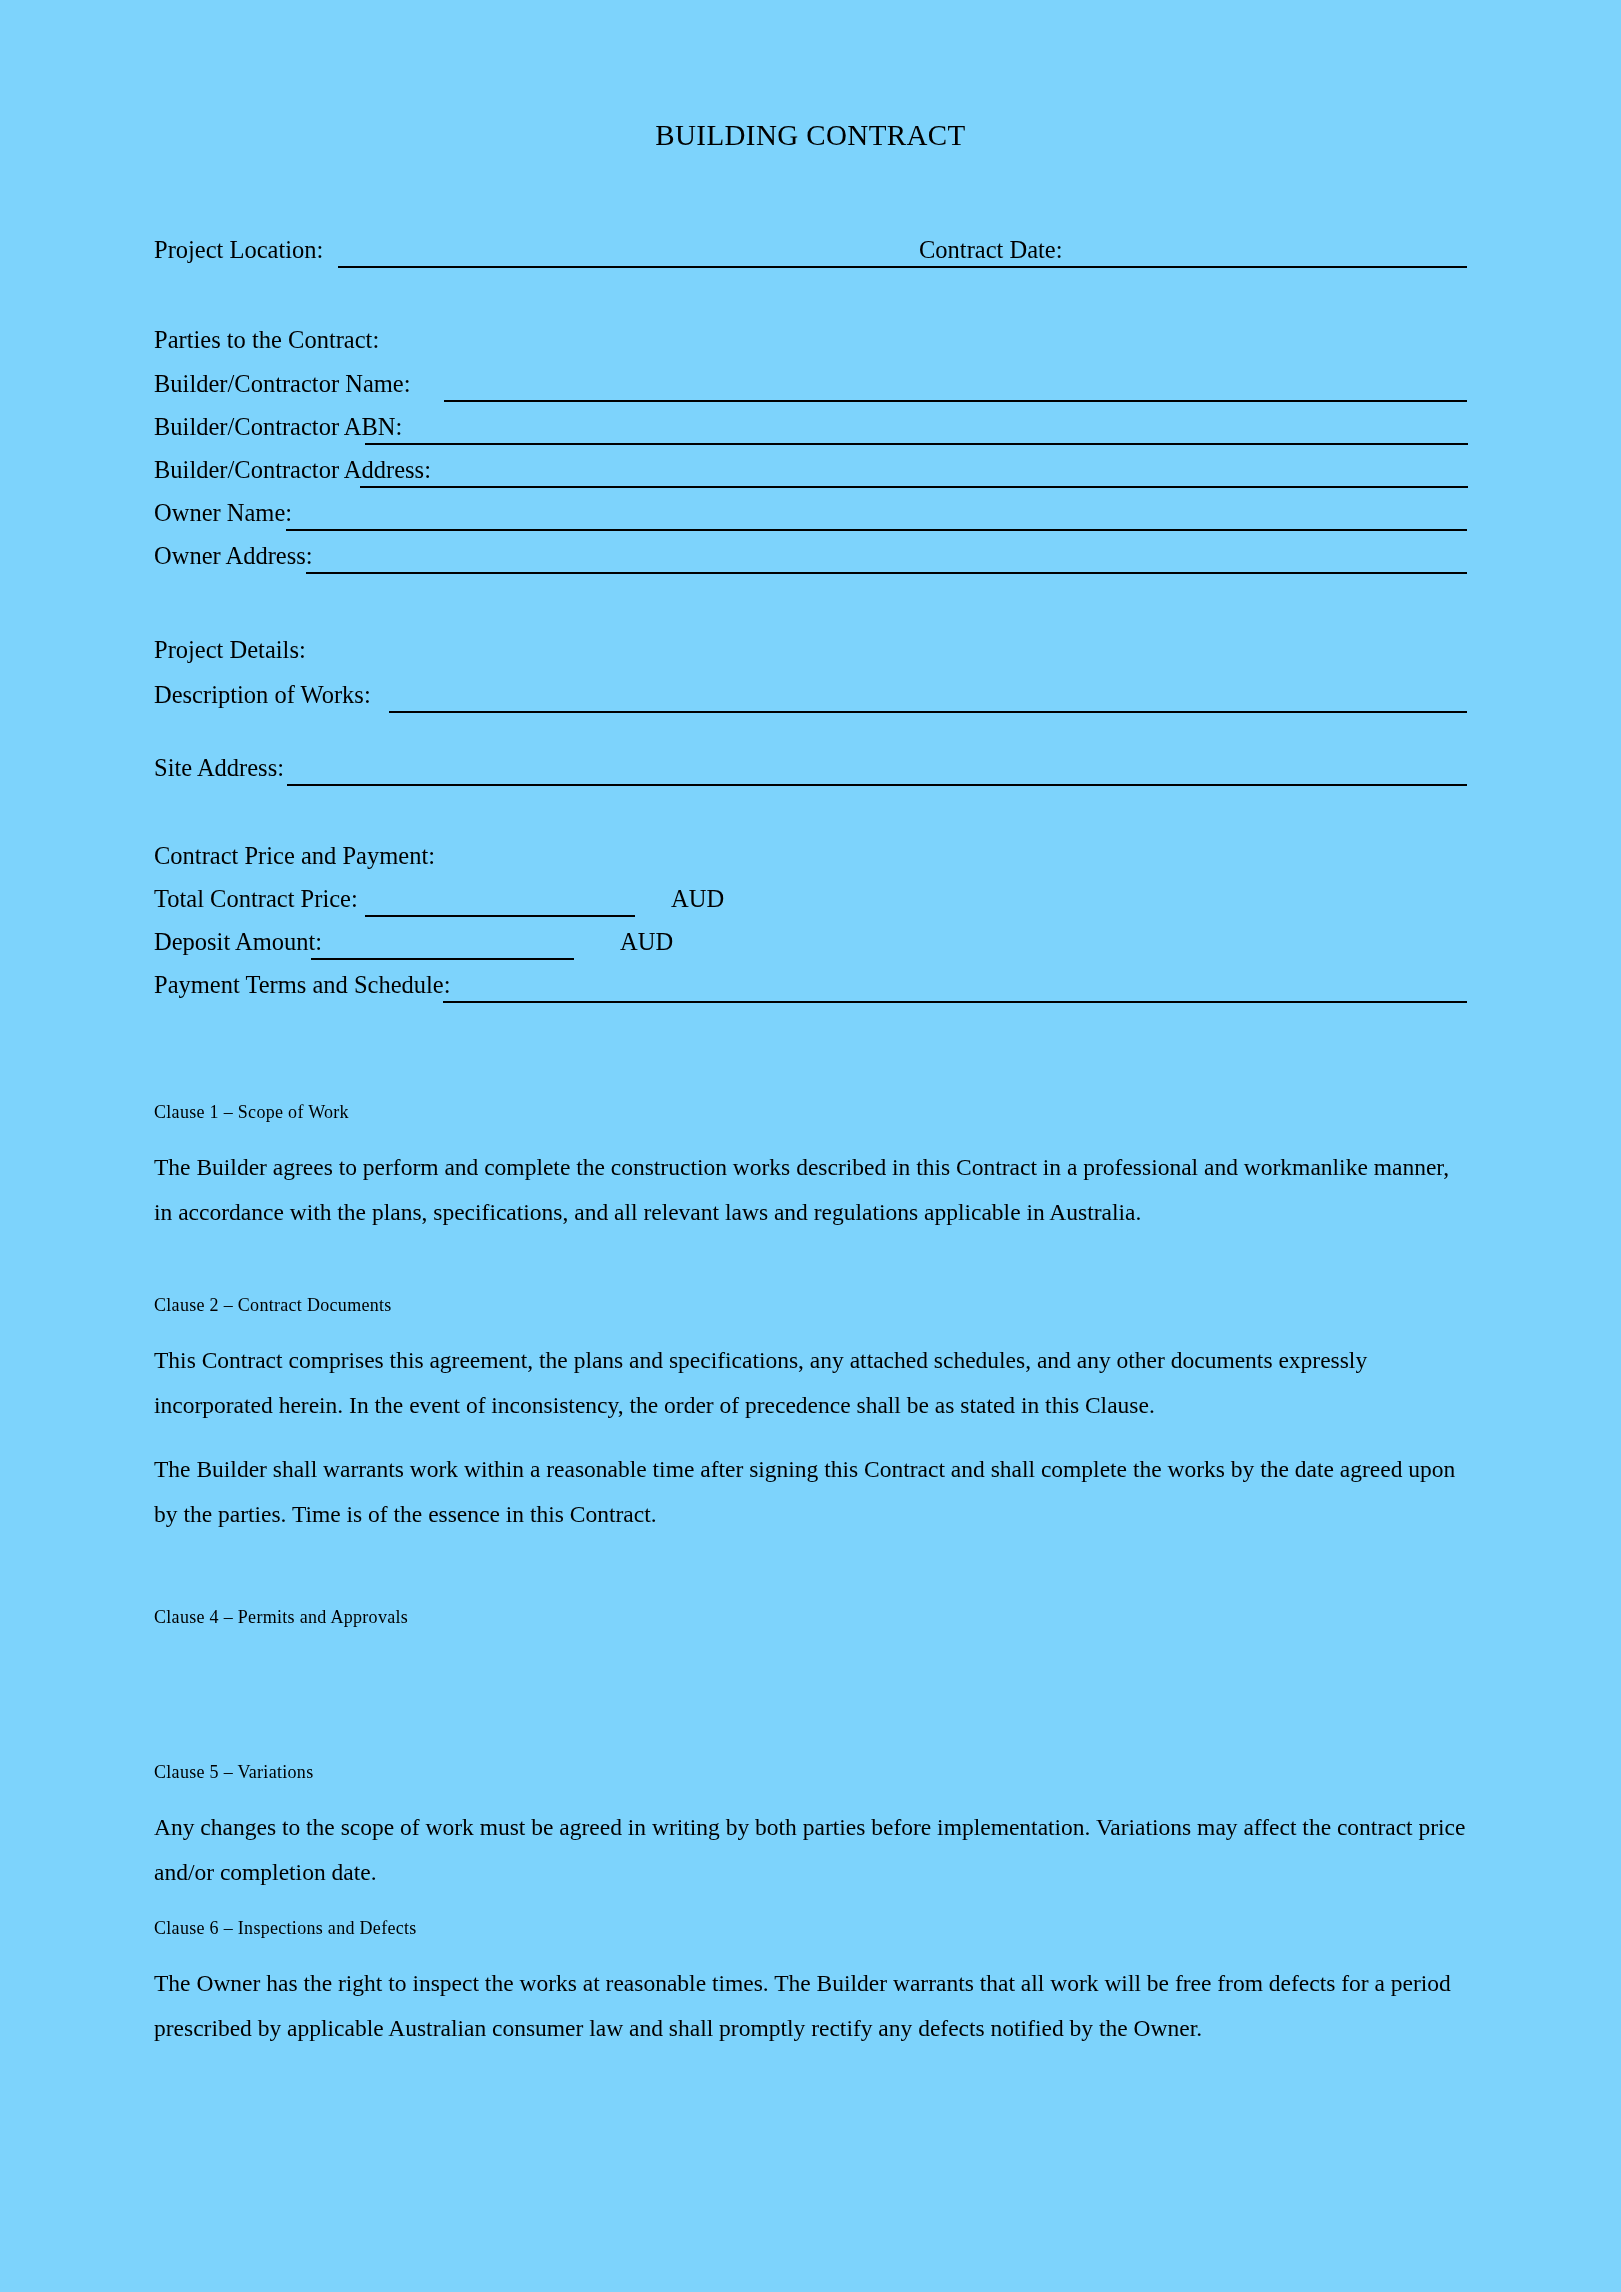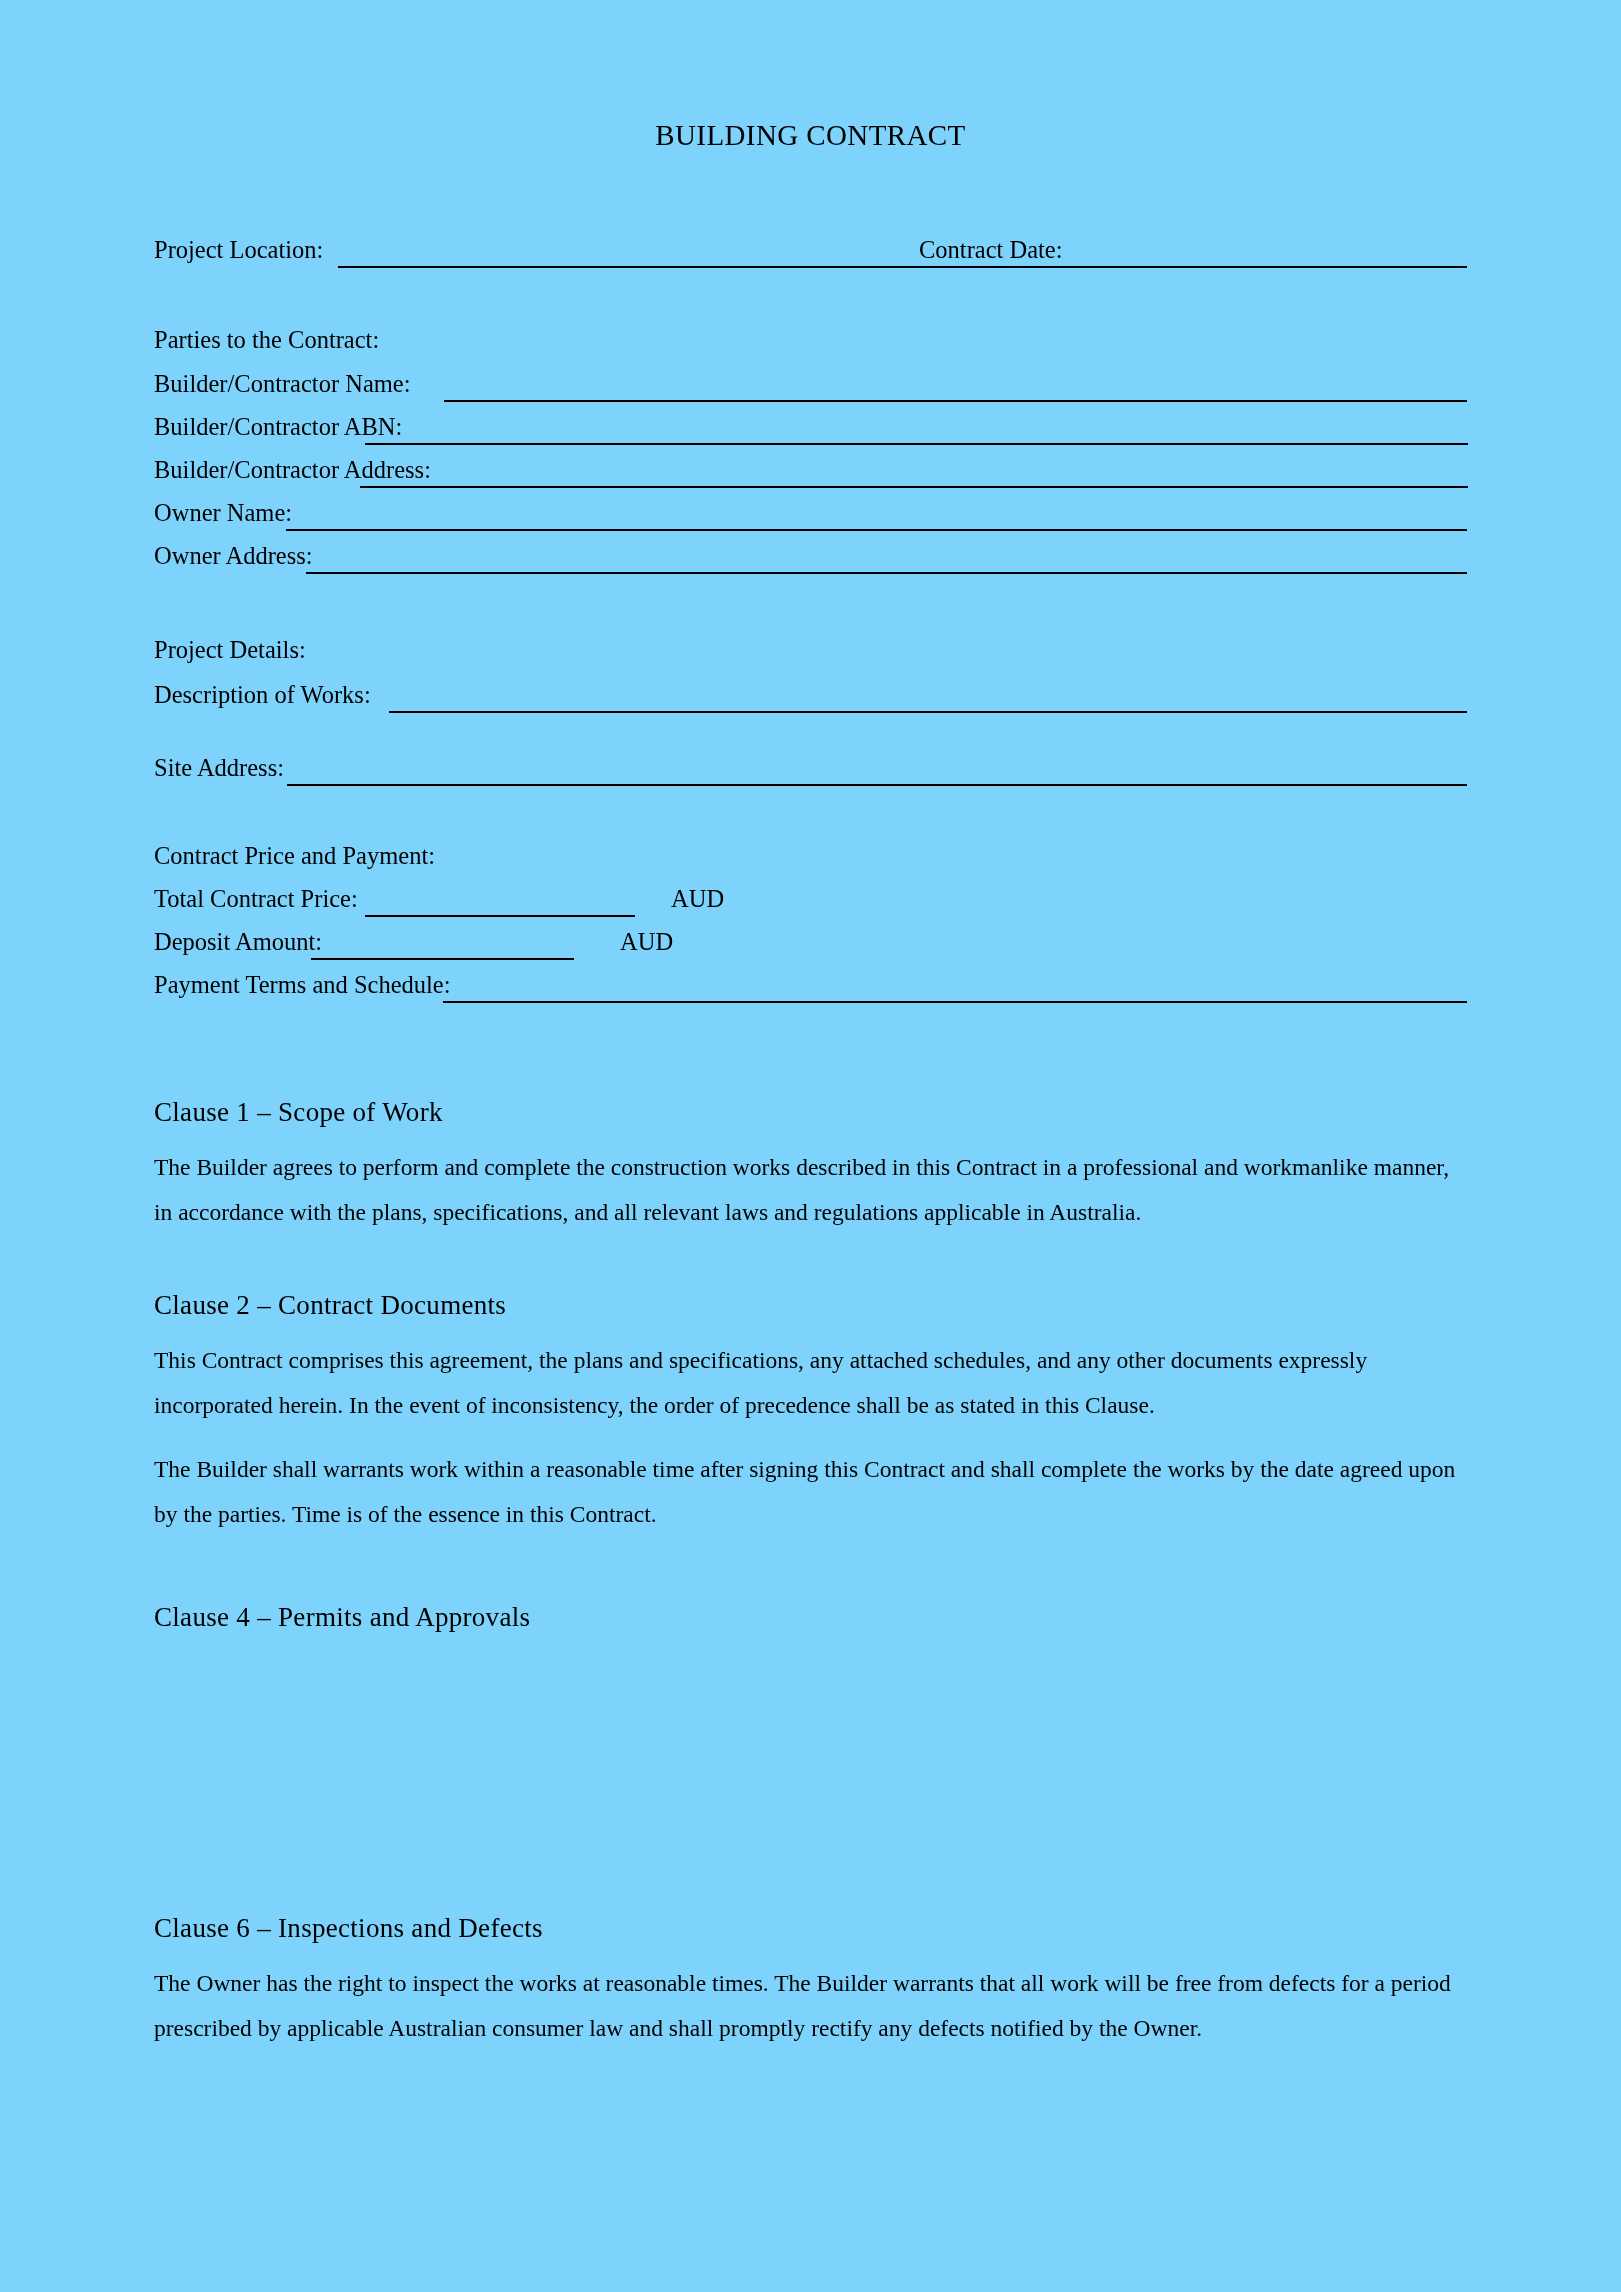--- a/index.html
+++ b/index.html
@@ -81,21 +81,21 @@
     white-space: nowrap;
   }
 
   
   .clause {
     position: absolute;
     left: 154px;
     width: 1316px;
   }
   .clause-title {
-    font-size: 27px;
+    font-size: 18px;
     line-height: 29px;
     margin: 0 0 17.6px 0;
     letter-spacing: 0.3px;
   }
   .clause-body {
     font-size: 23.5px;
     line-height: 45px;
     margin: 0;
     text-align: left;
   }
@@ -182,20 +182,24 @@
   </div>
 
   <div class="clause" style="top:1447px;">
     <p class="clause-body">The Builder shall warrants work within a reasonable time after signing this Contract and shall complete the works by the date agreed upon by the parties. Time is of the essence in this Contract.</p>
   </div>
 
   <div class="clause" style="top:1603px;">
     <p class="clause-title">Clause 4 – Permits and Approvals</p>
   </div>
 
+  <div class="clause" style="top:1758px;">
+    <p class="clause-title">Clause 5 – Variations</p>
+    <p class="clause-body">Any changes to the scope of work must be agreed in writing by both parties before implementation. Variations may affect the contract price and/or completion date.</p>
+  </div>
 
   <div class="clause" style="top:1914px;">
     <p class="clause-title">Clause 6 – Inspections and Defects</p>
     <p class="clause-body">The Owner has the right to inspect the works at reasonable times. The Builder warrants that all work will be free from defects for a period prescribed by applicable Australian consumer law and shall promptly rectify any defects notified by the Owner.</p>
   </div>
 
 </div>
 
 
 </body></html>

